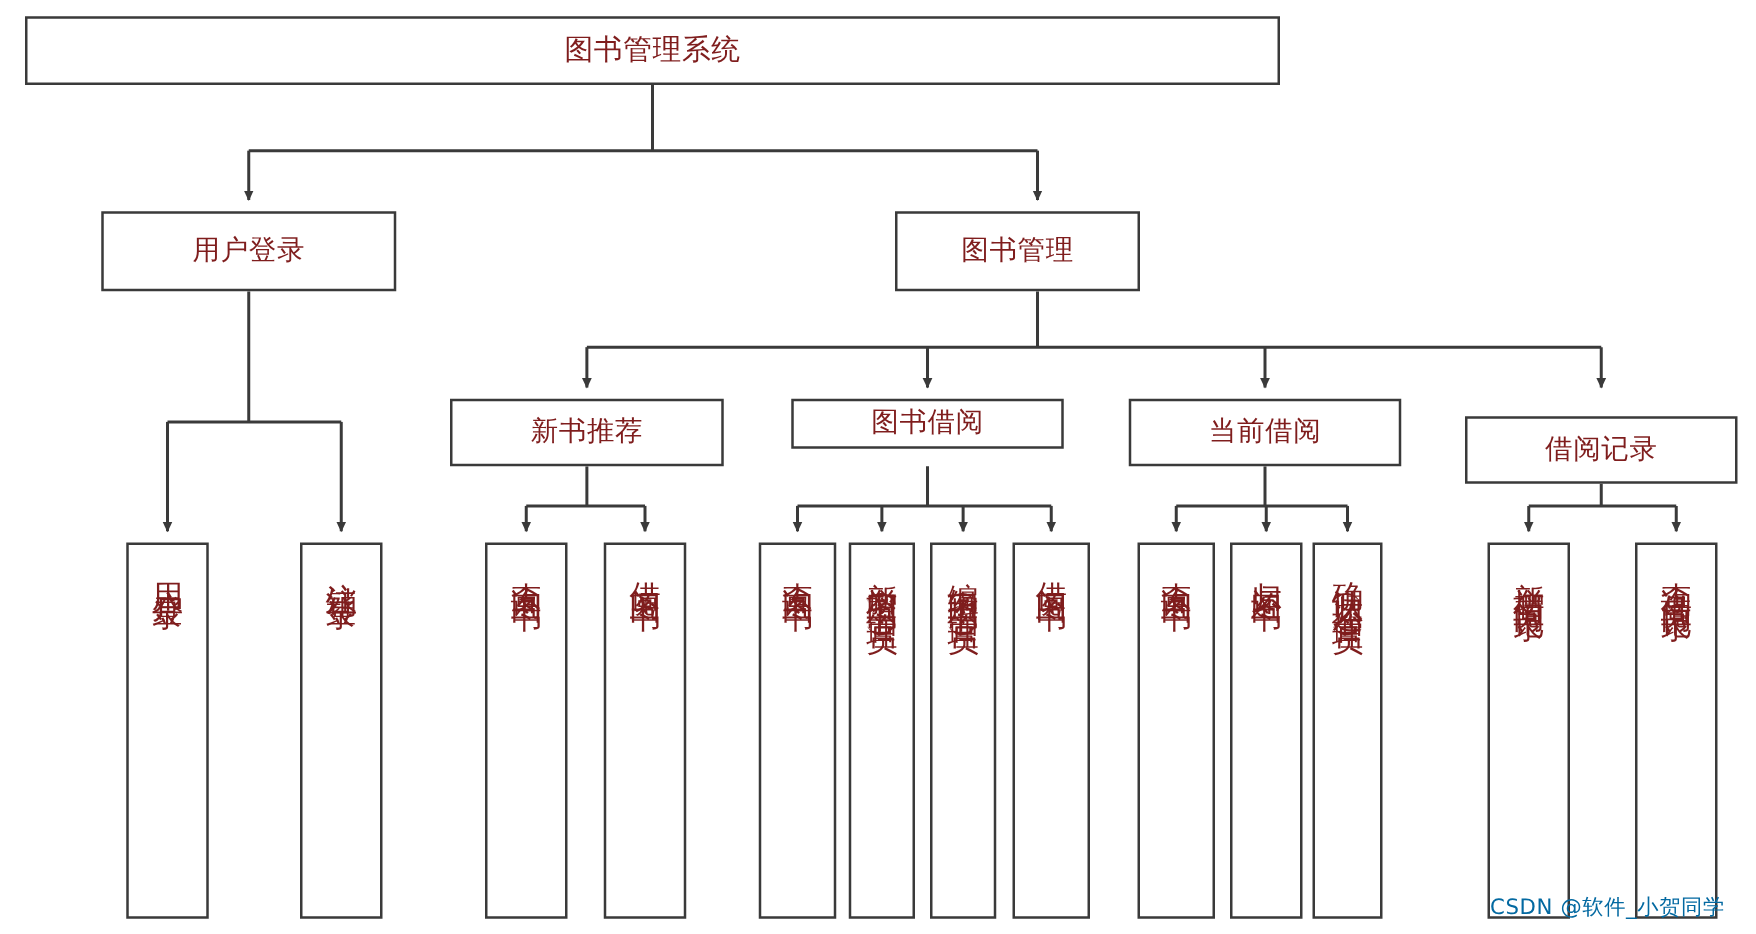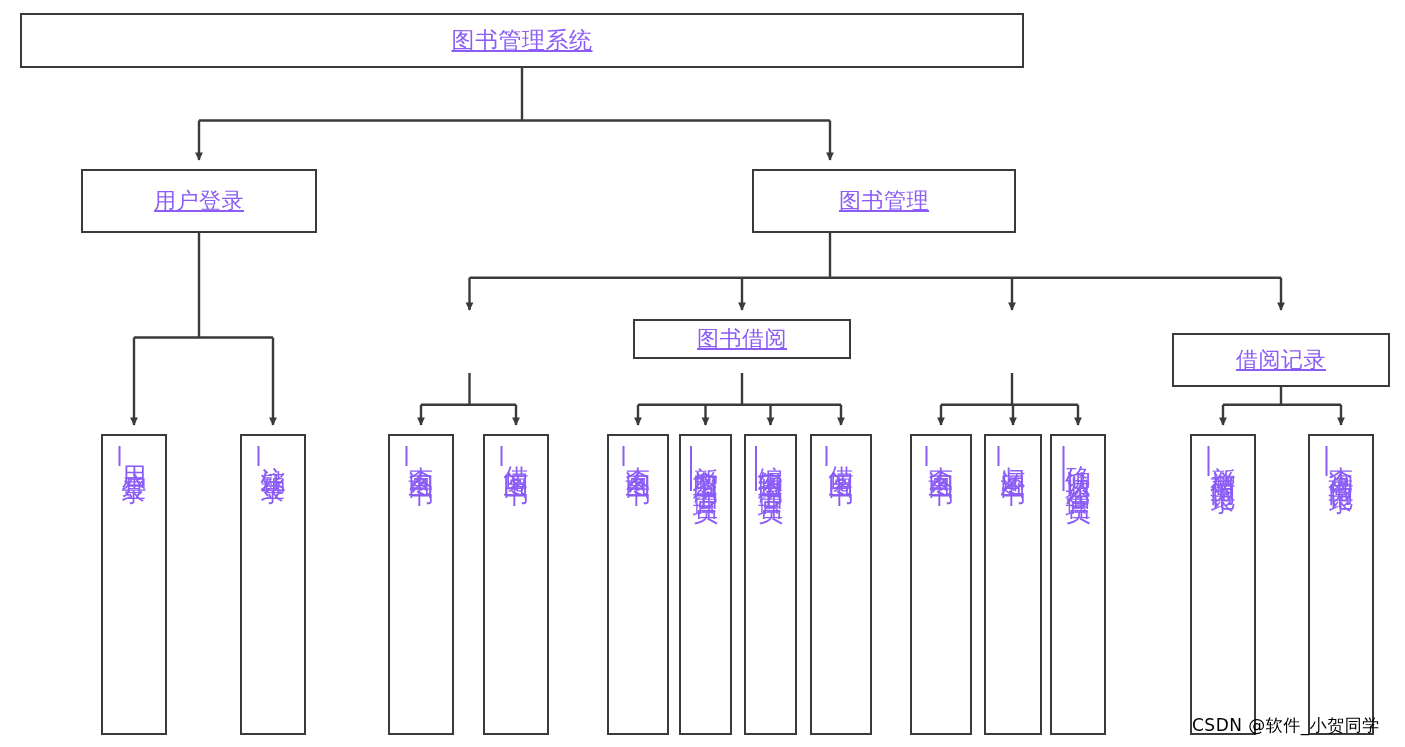--- a/index.html
+++ b/index.html
@@ -22,22 +22,21 @@
     pointer-events:none;
   }
   .node{
     position:absolute;
     box-sizing:border-box;
     background:#ffffff;
     border:2px solid #3a3a3a;
     display:flex;
     align-items:center;
     justify-content:center;
-    color:#8b5cf6;
-    text-decoration:underline;
+    color:#7f1d1d;
   }
   .node .cap{
     display:block;
     line-height:1.12;
     white-space:pre;
     letter-spacing:0.5px;
   }
   
   .node.h .cap{
     font-size:22px;
@@ -112,26 +111,32 @@
       </g>
   </svg>
 
   <div class="node h root" style="left: 20px; top: 13px; width: 1004px; height: 55px;">
     <span class="cap">图书管理系统</span>
   </div>
 
   <div class="node h" style="left: 81px; top: 169px; width: 236px; height: 64px;">
     <span class="cap">用户登录</span>
   </div>
-  <div class="node h" style="left: 752px; top: 169px; width: 264px; height: 64px;">
+  <div class="node h" style="left: 716px; top: 169px; width: 196px; height: 64px;">
     <span class="cap">图书管理</span>
   </div>
 
+  <div class="node h" style="left: 360px; top: 319px; width: 219px; height: 54px;">
+    <span class="cap">新书推荐</span>
+  </div>
   <div class="node h" style="left: 633px; top: 319px; width: 218px; height: 40px;">
     <span class="cap">图书借阅</span>
+  </div>
+  <div class="node h" style="left: 903px; top: 319px; width: 218px; height: 54px;">
+    <span class="cap">当前借阅</span>
   </div>
   <div class="node h" style="left: 1172px; top: 333px; width: 218px; height: 54px;">
     <span class="cap">借阅记录</span>
   </div>
 
   <div class="node v" style="left: 101px; top: 434px; width: 66px; height: 301px;">
     <span class="cap">用户登录</span>
   </div>
   <div class="node v" style="left: 240px; top: 434px; width: 66px; height: 301px;">
     <span class="cap">注销登录</span>
@@ -163,14 +168,14 @@
   <div class="node v" style="left: 1050px; top: 434px; width: 56px; height: 301px;">
     <span class="cap">确认归还（管理员）</span>
   </div>
   <div class="node v" style="left: 1190px; top: 434px; width: 66px; height: 301px;">
     <span class="cap">新增借阅记录</span>
   </div>
   <div class="node v" style="left: 1308px; top: 434px; width: 66px; height: 301px;">
     <span class="cap">查询借阅记录</span>
   </div>
 
-  <div class="watermark" style="left: 1192px; top: 714px; color: #000000;">CSDN @软件_小贺同学</div>
+  <div class="watermark" style="left: 1192px; top: 714px; color: #0369a1;">CSDN @软件_小贺同学</div>
 </div>
 
 </body></html>

